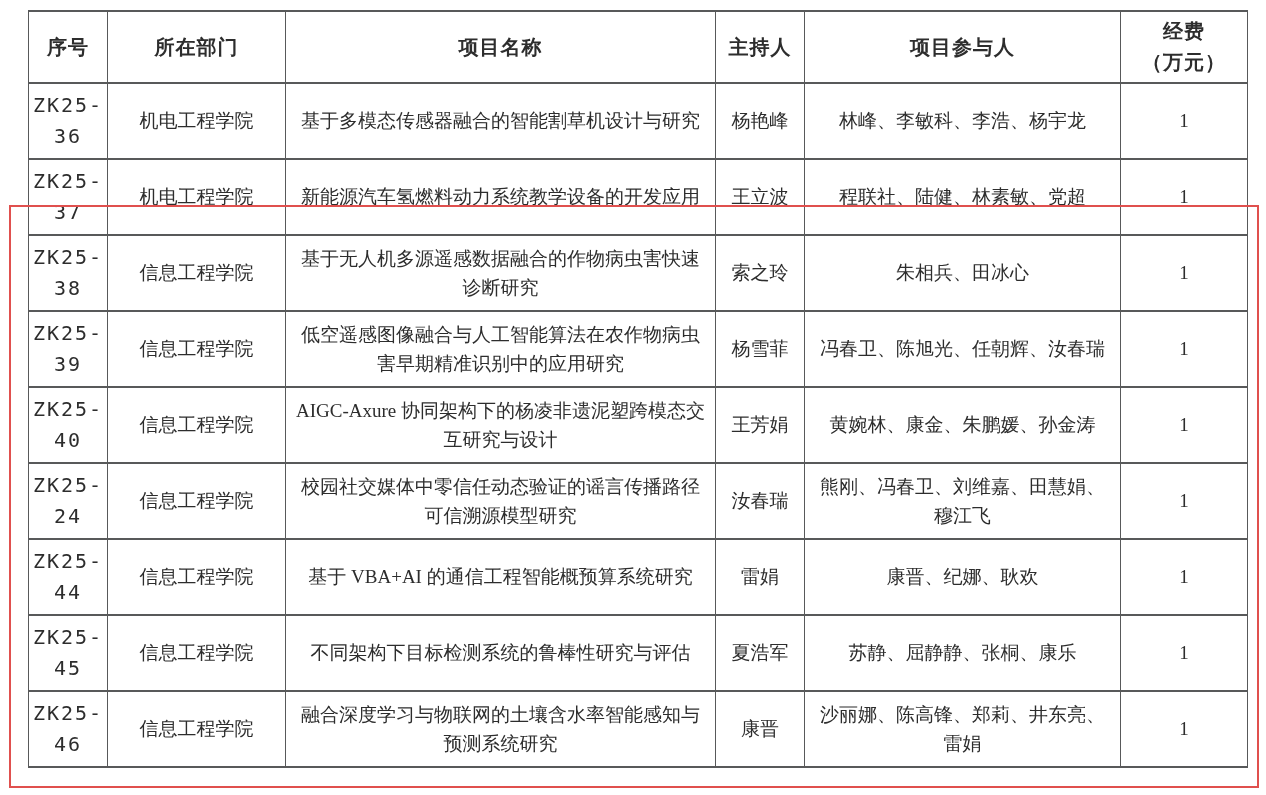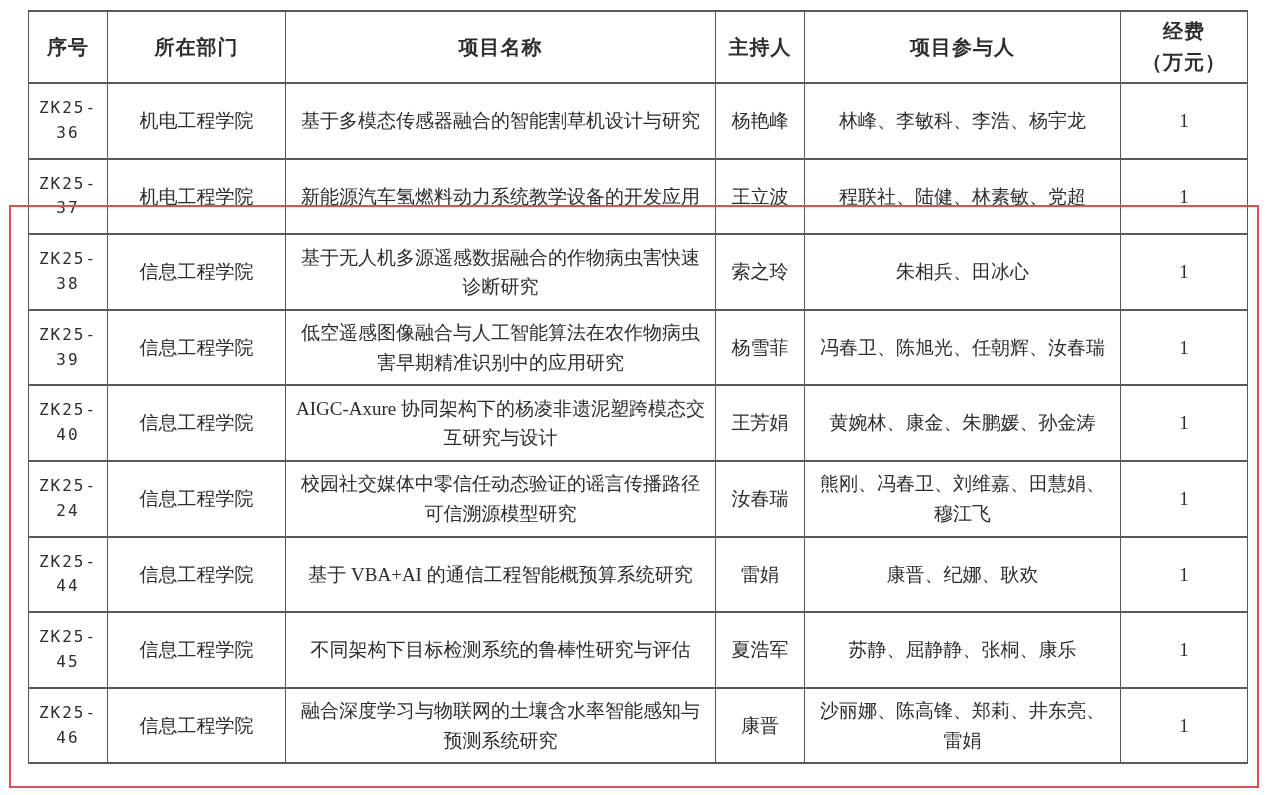--- a/index.html
+++ b/index.html
@@ -32,23 +32,23 @@
   .projects thead tr{height:72px;margin-left:33px;}
   .projects th{
     font-weight:bold;
     font-size:20px;
     white-space:pre-line;
     letter-spacing:1px;
   }
   .projects td{font-size:19px;}
   td.cell-serial{
     font-family:"DejaVu Sans Mono","Liberation Mono",monospace;
-    font-size:16px;
+    font-size:20px;
     letter-spacing:2px;
-    padding:12px 2px;
+    padding:6px 2px;
   }
   td.cell-funding{font-size:19px;}
   .highlight-box{
     position:absolute;
     left:9px;top:205px;
     width:1246px;height:579px;
     border:2px solid #e0504e;
     pointer-events:none;
     background:transparent;
   }

